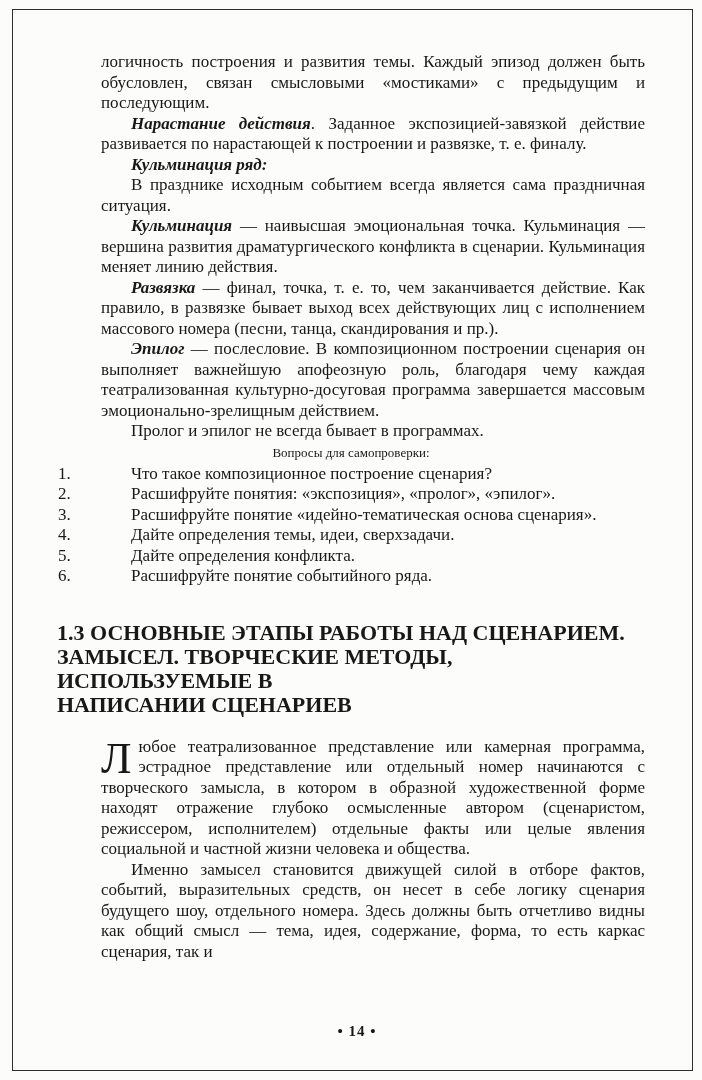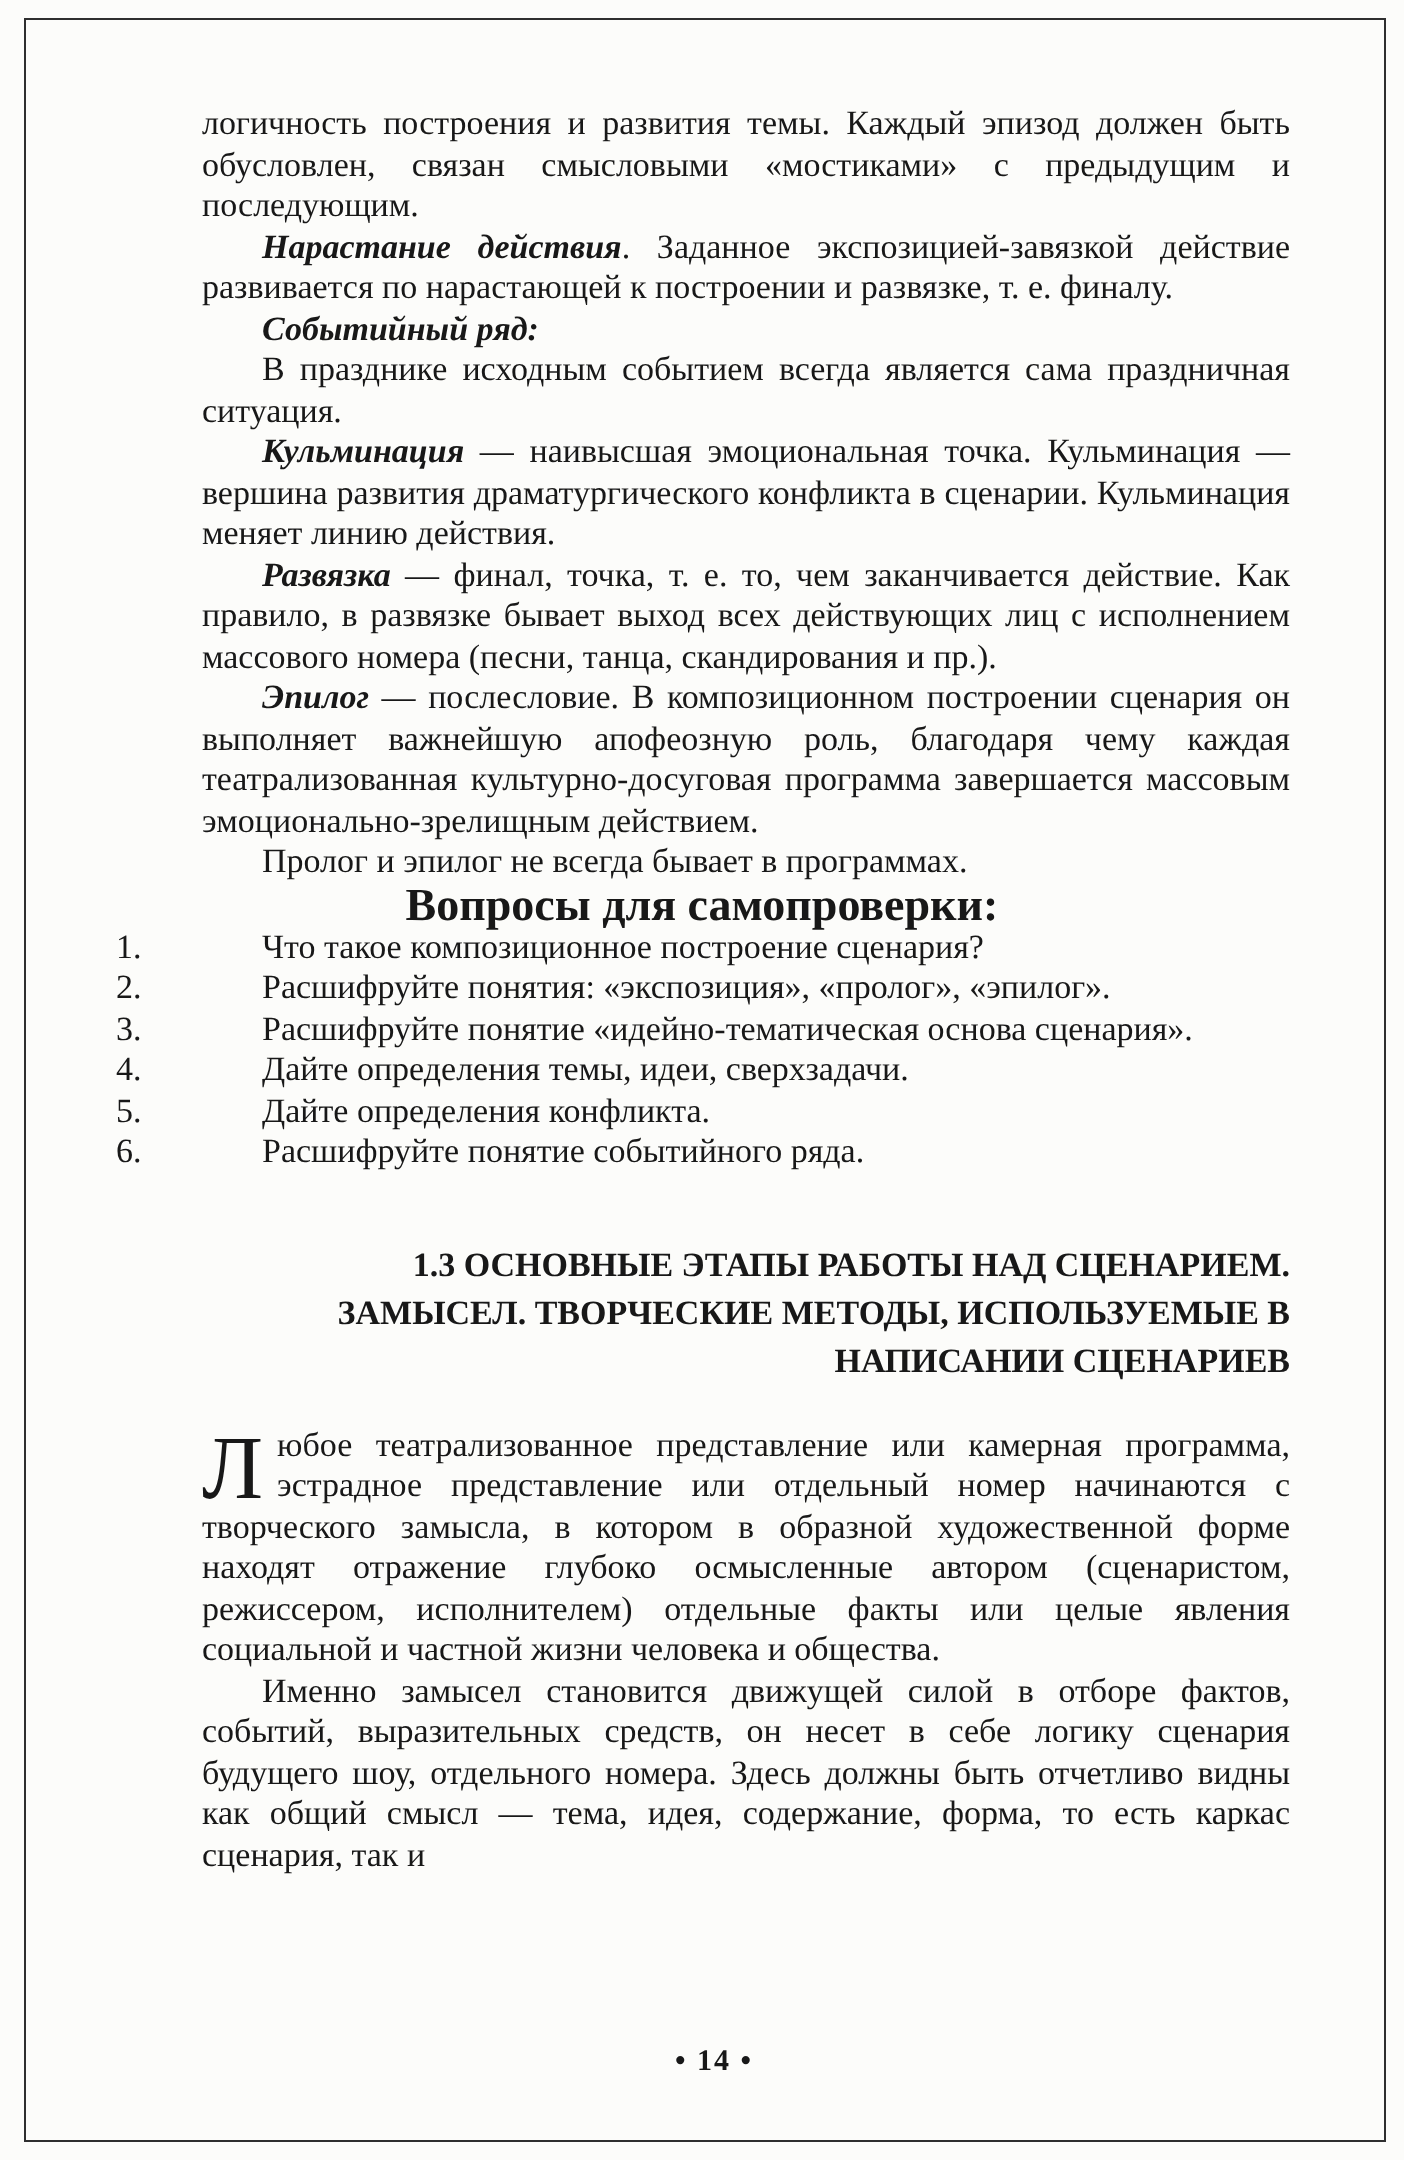--- a/index.html
+++ b/index.html
@@ -26,38 +26,38 @@
   }
   .para {
     font-size: 17px;
     line-height: 20.5px;
     text-align: justify;
     margin-left: 44px;
   }
   .indent { text-indent: 30px; }
   .lead { font-weight: bold; font-style: italic; }
   .q-heading {
-    font-size: 23px;
+    font-size: 13px;
     line-height: 21px;
-    font-weight: bold;
+    font-weight: normal;
     text-align: center;
   }
   .qlist { margin-top: 1px; }
   .qitem {
     display: flex;
     font-size: 17px;
     line-height: 20.5px;
   }
   .qnum { flex: none; width: 30px; padding-left: 1px; }
   .qtext { flex: 1; text-align: justify; margin-left: 44px; }
   .section-heading {
     margin: 34px 0 20px 0;
-    text-align: right;
+    text-align: left;
     font-weight: bold;
-    font-size: 17px;
+    font-size: 22px;
     line-height: 24px;
   }
   .dropcap {
     float: left;
     font-size: 45px;
     line-height: 36px;
     padding: 3px 7px 0 0;
   }
   .page-number {
     position: absolute;
@@ -72,21 +72,21 @@
 <body>
 
 <div class="frame"></div>
 
 <div class="content">
 
   <p class="para">логичность построения и развития темы. Каждый эпизод должен быть обусловлен, связан смысловыми «мостиками» с предыдущим и последующим.</p>
 
   <p class="para indent"><span class="lead">Нарастание действия</span><span>. Заданное экспозицией-завязкой действие развивается по нарастающей к построении и развязке, т. е. финалу.</span></p>
 
-  <p class="para indent"><span class="lead">Событийный ряд:</span></p>
+  <p class="para indent"><span class="lead">Кульминация ряд:</span></p>
 
 
   <p class="para indent">В празднике исходным событием всегда является сама праздничная ситуация.</p>
 
   <p class="para indent"><span class="lead">Кульминация</span><span> — наивысшая эмоциональная точка. Кульминация — вершина развития драматургического конфликта в сценарии. Кульминация меняет линию действия.</span></p>
 
   <p class="para indent"><span class="lead">Развязка</span><span> — финал, точка, т. е. то, чем заканчивается действие. Как правило, в развязке бывает выход всех действующих лиц с исполнением массового номера (песни, танца, скандирования и пр.).</span></p>
 
   <p class="para indent"><span class="lead">Эпилог</span><span> — послесловие. В композиционном построении сценария он выполняет важнейшую апофеозную роль, благодаря чему каждая театрализованная культурно-досуговая программа завершается массовым эмоционально-зрелищным действием.</span></p>
 

